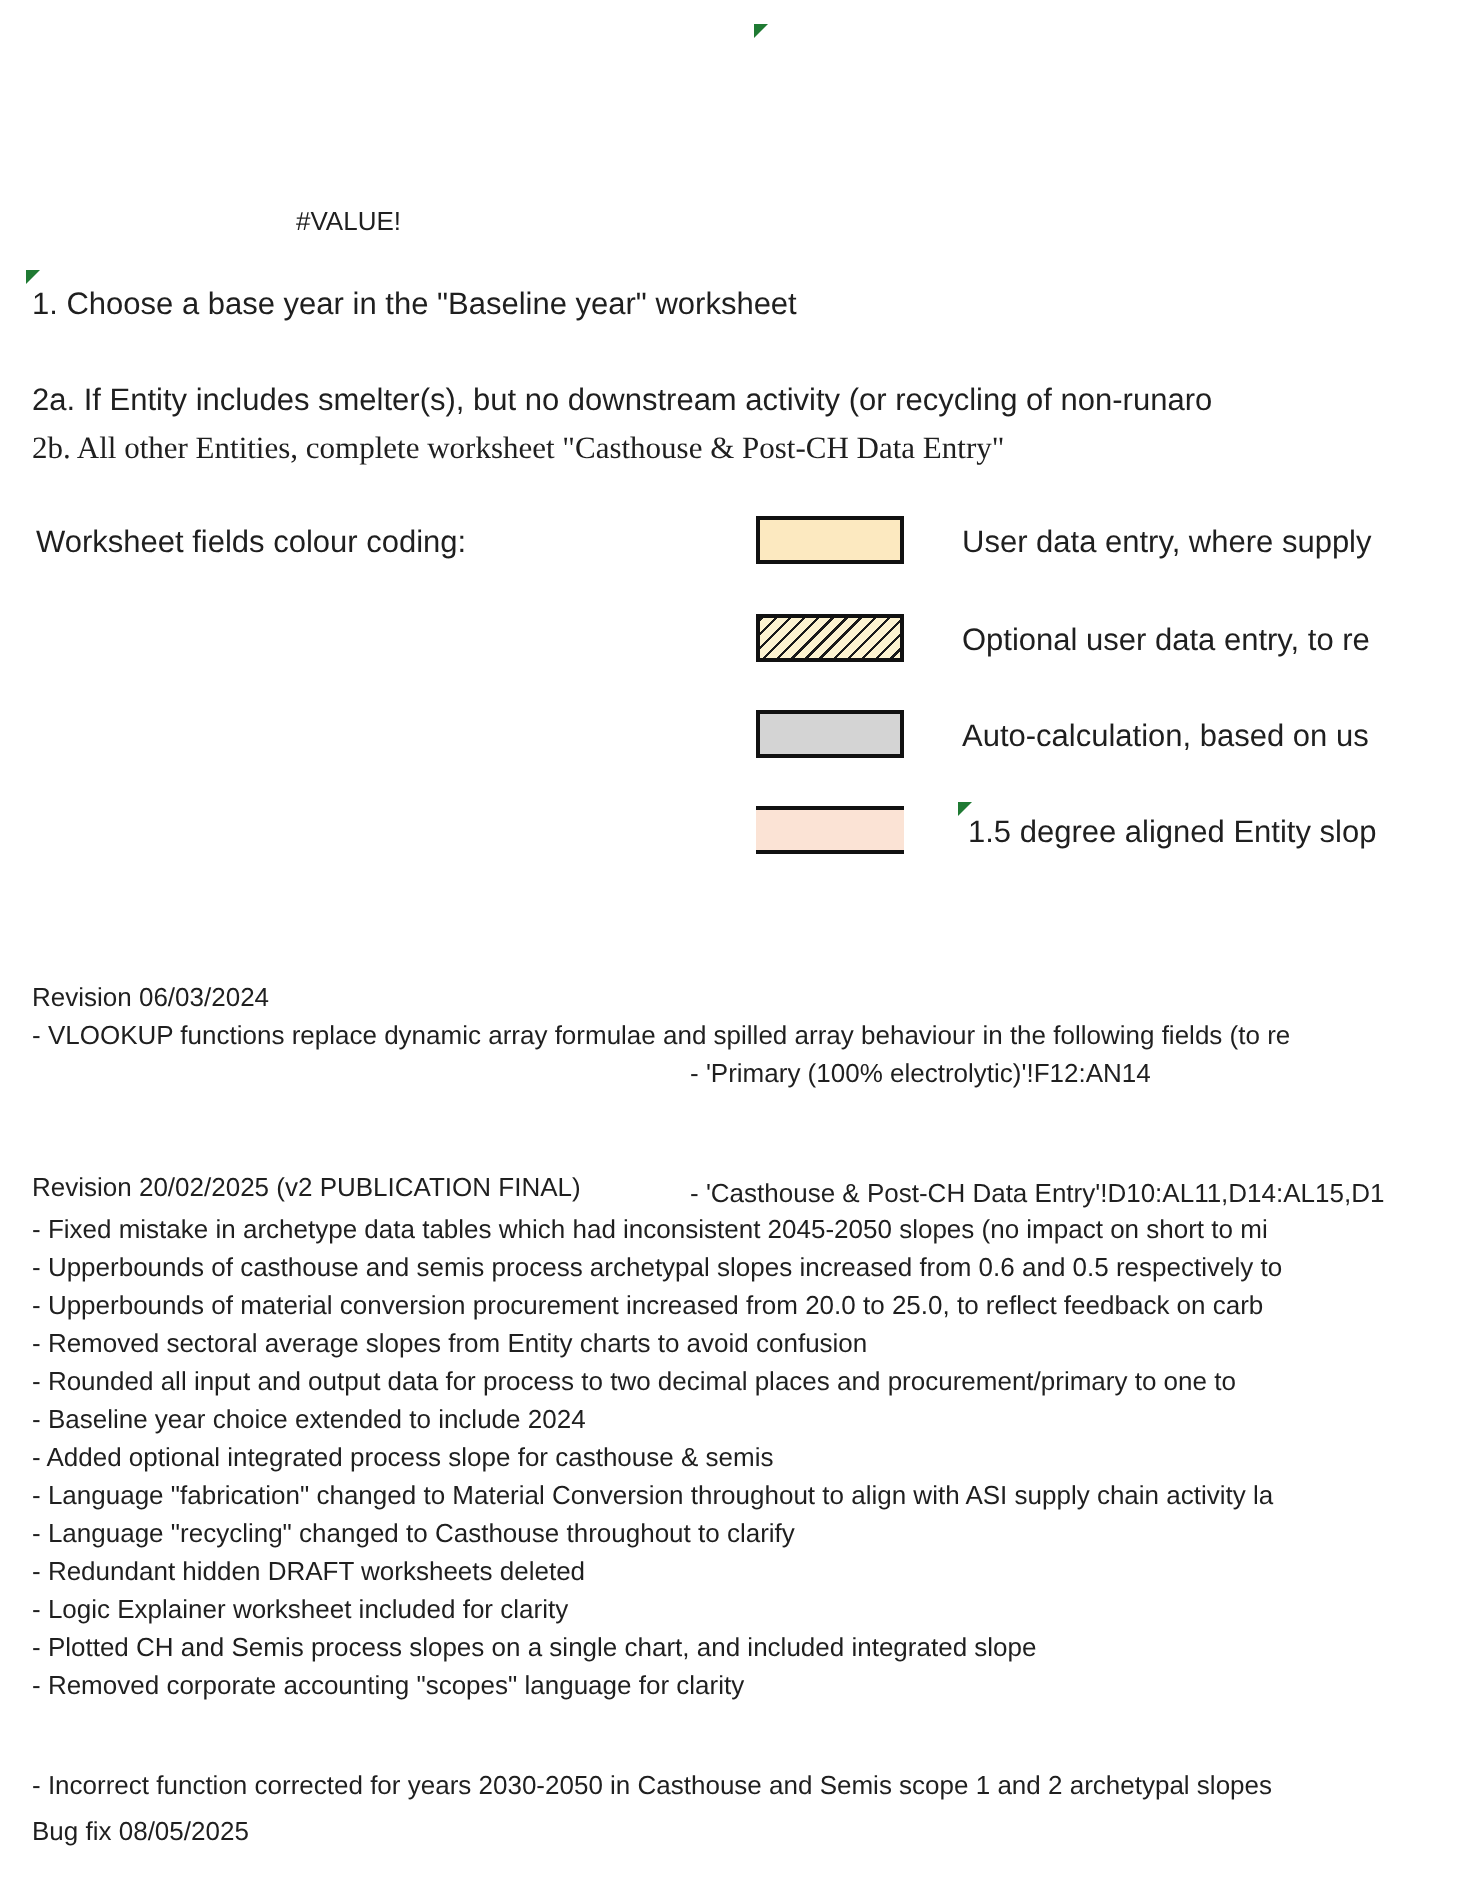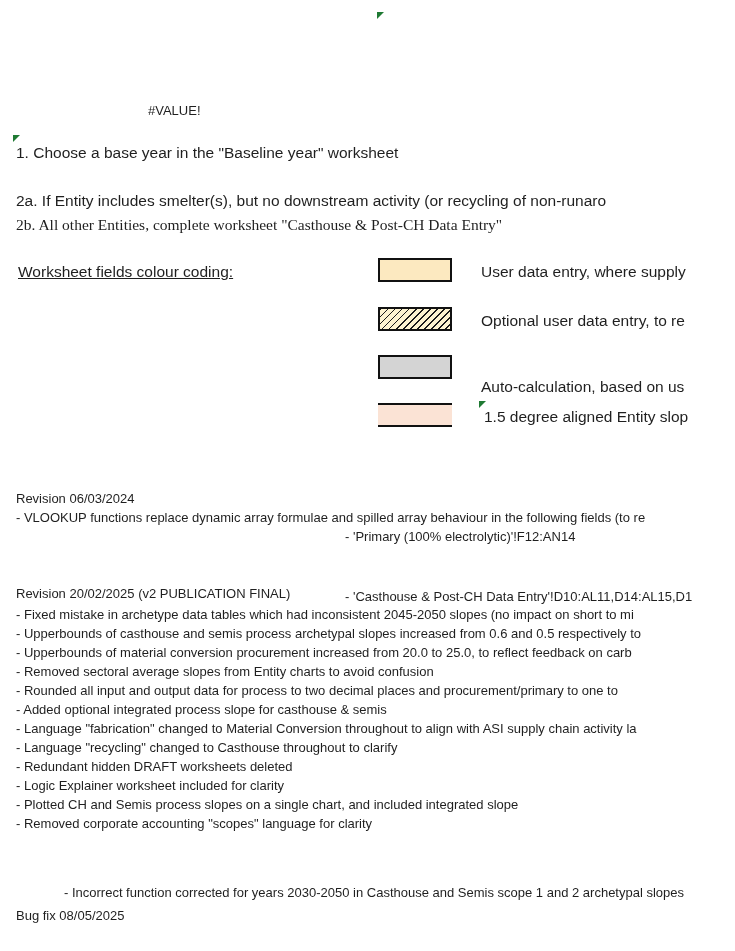--- a/index.html
+++ b/index.html
@@ -44,50 +44,51 @@
 
 <span class="flag" style="left:377px;top:12px;"></span>
 
 <div class="abs small" style="left:148px;top:103px;">#VALUE!</div>
 
 <span class="flag" style="left:13px;top:135px;"></span>
 <div class="abs big" style="left:16px;top:143px;">1. Choose a base year in the "Baseline year" worksheet</div>
 <div class="abs big" style="left:16px;top:191px;">2a. If Entity includes smelter(s), but no downstream activity (or recycling of non-runaro</div>
 <div class="abs big" style="left:16px;top:215px;font-family:Liberation Serif, serif;">2b. All other Entities, complete worksheet "Casthouse &amp; Post-CH Data Entry"</div>
 
-<div class="abs big" style="left:18px;top:262px;text-decoration:underline;">Worksheet fields colour coding:</div>
+<div class="abs big" style="left:18px;top:262px;">Worksheet fields colour coding:</div>
 
 <div class="swatch swatch-user" style="top:258px;"></div>
 <div class="abs big legend-label" style="top:262px;">User data entry, where supply</div>
 
 <div class="swatch swatch-optional" style="top:307px;"></div>
 <div class="abs big legend-label" style="top:311px;">Optional user data entry, to re</div>
 
 <div class="swatch swatch-auto" style="top:355px;"></div>
-<div class="abs big legend-label" style="top:377px;text-align:right;">Auto-calculation, based on us</div>
+<div class="abs big legend-label" style="top:359px;text-align:right;">Auto-calculation, based on us</div>
 
 <div class="swatch swatch-slope" style="top:403px;"></div>
 <span class="flag" style="left:479px;top:401px;"></span>
 <div class="abs big" style="left:484px;top:407px;">1.5 degree aligned Entity slop</div>
 
 <div class="abs small" style="left:16px;top:491px;">Revision 06/03/2024</div>
 <div class="abs small" style="left:16px;top:510px;">- VLOOKUP functions replace dynamic array formulae and spilled array behaviour in the following fields (to re</div>
 <div class="abs small" style="left:345px;top:529px;">- 'Primary (100% electrolytic)'!F12:AN14</div>
 <div class="abs small" style="left:345px;top:548px;margin-top:41px;">- 'Casthouse &amp; Post-CH Data Entry'!D10:AL11,D14:AL15,D1</div>
 
 <div class="abs small" style="left:16px;top:586px;">Revision 20/02/2025 (v2 PUBLICATION FINAL)</div>
 <div class="abs" style="left:16px;top:605px;">
   <div class="rev-line">- Fixed mistake in archetype data tables which had inconsistent 2045-2050 slopes (no impact on short to mi</div>
   <div class="rev-line">- Upperbounds of casthouse and semis process archetypal slopes increased from 0.6 and 0.5 respectively to</div>
   <div class="rev-line">- Upperbounds of material conversion procurement increased from 20.0 to 25.0, to reflect feedback on carb</div>
   <div class="rev-line">- Removed sectoral average slopes from Entity charts to avoid confusion</div>
   <div class="rev-line">- Rounded all input and output data for process to two decimal places and procurement/primary to one to</div>
+  <div class="rev-line">- Baseline year choice extended to include 2024</div>
   <div class="rev-line">- Added optional integrated process slope for casthouse &amp; semis</div>
   <div class="rev-line">- Language "fabrication" changed to Material Conversion throughout to align with ASI supply chain activity la</div>
   <div class="rev-line">- Language "recycling" changed to Casthouse throughout to clarify</div>
   <div class="rev-line">- Redundant hidden DRAFT worksheets deleted</div>
   <div class="rev-line">- Logic Explainer worksheet included for clarity</div>
   <div class="rev-line">- Plotted CH and Semis process slopes on a single chart, and included integrated slope</div>
   <div class="rev-line">- Removed corporate accounting "scopes" language for clarity</div>
 </div>
 
 <div class="abs small" style="left:16px;top:908px;">Bug fix 08/05/2025</div>
-<div class="abs small" style="left:16px;top:885px;margin-left:48px;">- Incorrect function corrected for years 2030-2050 in Casthouse and Semis scope 1 and 2 archetypal slopes</div>
+<div class="abs small" style="left:16px;top:885px;">- Incorrect function corrected for years 2030-2050 in Casthouse and Semis scope 1 and 2 archetypal slopes</div>
 
 </body></html>

